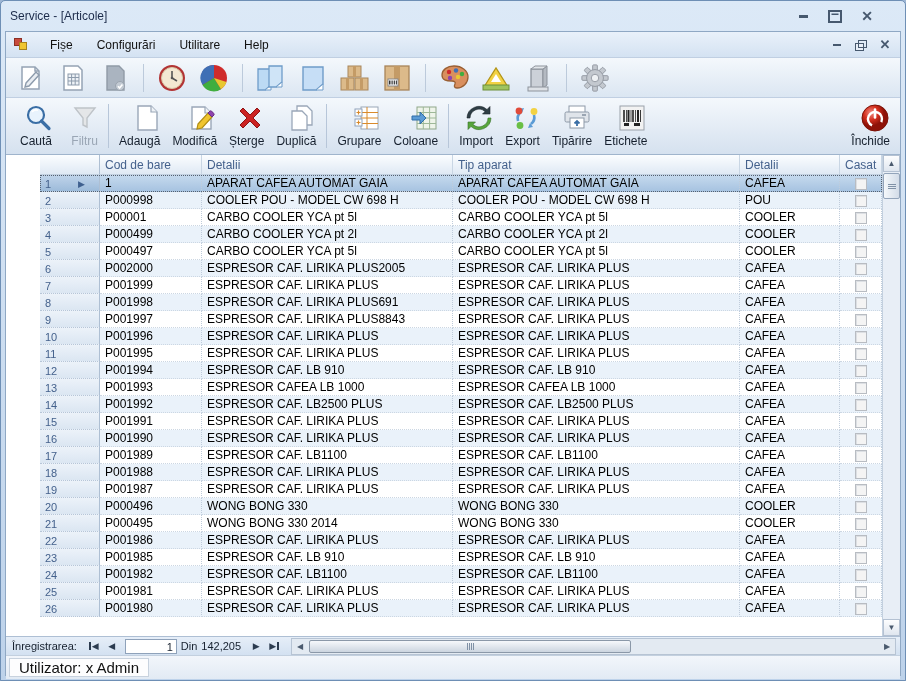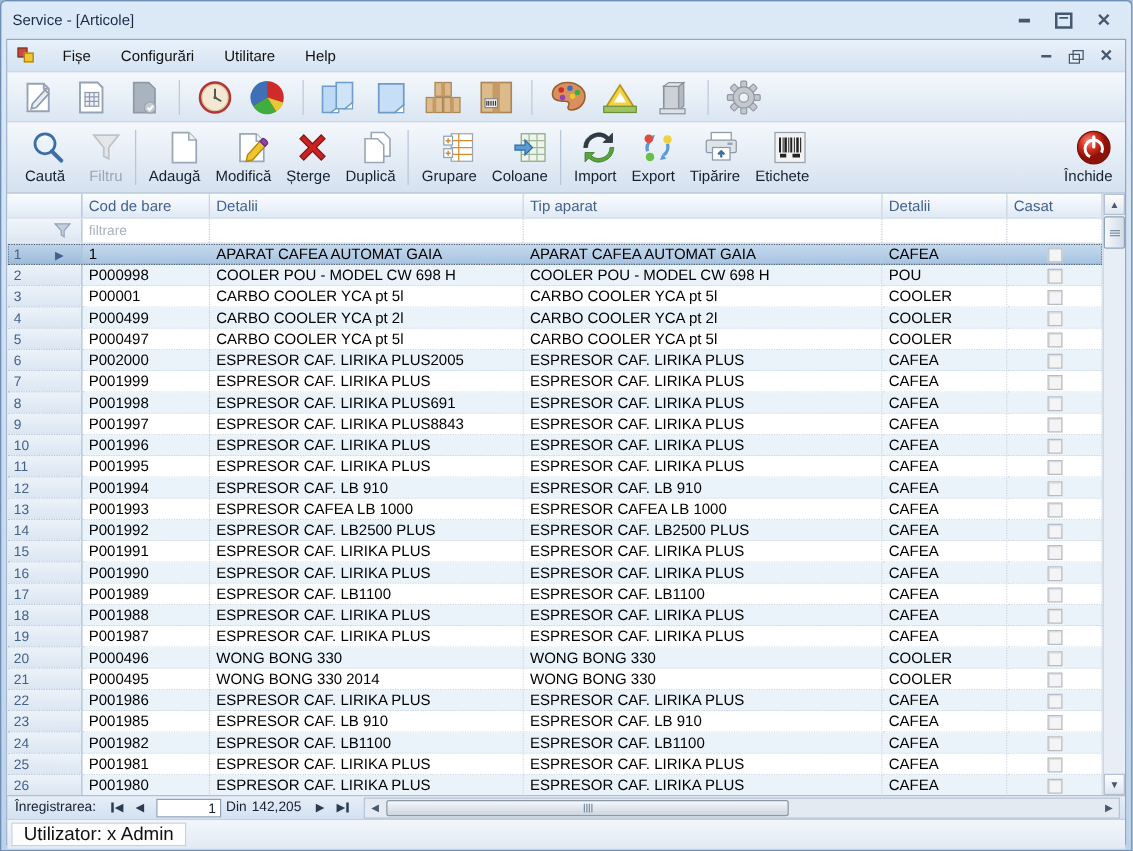--- a/index.html
+++ b/index.html
@@ -3,21 +3,21 @@
 <meta charset="utf-8">
 <style>
   * { margin:0; padding:0; box-sizing:border-box; }
   html,body { background:#9eb6d4; font-family:"Liberation Sans", sans-serif; }
   .window{
     position:relative; width:906px; height:681px;
     background:linear-gradient(#dce9f7,#bdd2ea);
     border:1px solid #6e8fb5; border-radius:5px 5px 0 0; overflow:hidden;
   }
   
-  .titlebar{ position:absolute; top:0; left:0; right:0; height:30px; display:flex; align-items:center; }
+  .titlebar{ position:absolute; top:0; left:0; right:16px; height:30px; display:flex; align-items:center; }
   .title-text{ margin-left:9px; font-size:12px; color:#1c2b4a; }
   .win-controls{ margin-left:auto; margin-right:14px; display:flex; gap:16px; align-items:center; }
   .wc{ width:16px; height:14px; display:flex; align-items:center; justify-content:center; color:#3a4a5e; font-size:12px; cursor:default; }
   .wc-min::before{ content:""; width:9px; height:3px; background:#46586e; }
   .wc-max::before{ content:""; width:10px; height:9px; border:2px solid #46586e; background:#dce9f7; box-shadow:inset 0 0 0 1.5px #dce9f7, inset 0 3px 0 0 #46586e; }
   .wc-close{ font-size:14px; font-weight:bold; color:#46586e; }
   
   .client{ position:absolute; top:30px; left:4px; right:4px; bottom:4px; background:#eef3fa; border:1px solid #8fa8c4; }
   
   .menubar{ height:26px; background:linear-gradient(#e9f1fa,#d4e2f2); display:flex; align-items:center; border-bottom:1px solid #c0cfe2; }
@@ -39,21 +39,21 @@
   
   .toolbar2{ height:57px; background:linear-gradient(#f4f8fc,#d5e1ef); border-bottom:1px solid #9fb4cc; display:flex; align-items:flex-start; padding:3px 4px 0 6px; }
   .t2-btn{ min-width:46px; padding:1px 5px 0; height:50px; display:flex; flex-direction:column; align-items:flex-end; justify-content:flex-start; gap:2px; cursor:default; border:1px solid transparent; border-radius:3px; }
   .t2-icon{ height:30px; display:flex; align-items:center; justify-content:center; }
   .t2-label{ font-size:12px; color:#16202e; line-height:12px; }
   .t2-btn.disabled .t2-label{ color:#9aa6b5; }
   .t2-sep{ width:1px; height:44px; background:#b7c6d9; margin:3px 4px 0; }
   .t2-spacer{ flex:1; }
   
   .gridwrap{ position:relative; height:481px; background:#fff; display:flex; flex-direction:column; }
-  .grid-main{ display:flex; flex:1; overflow:hidden; }
+  .grid-main{ display:flex; flex:1; overflow:hidden;margin-left:34px; }
   .grid-cols{ flex:1; display:flex; flex-direction:column; overflow:hidden; }
   .hdr-row,.flt-row,.grid-row{ display:flex; flex-shrink:0; }
   .hdr-row{ height:20px; background:linear-gradient(#fbfdff,#dfe9f4); border-bottom:1px solid #c2d0e0; }
   .hdr-cell{ font-size:12px; color:#44618c; padding:3px 0 0 5px; border-right:1px solid #c9d6e4; overflow:hidden; white-space:nowrap; }
   .flt-row{ height:20px; background:#fff; border-bottom:1px solid #d4dde8; }
   .flt-cell{ border-right:1px dotted #c3cfdd; display:flex; align-items:center; padding-left:5px; font-size:11px; color:#a9b2bd; }
   .c-num{ width:60px; flex-shrink:0; }
   .c-cod{ width:102px; flex-shrink:0; }
   .c-den{ width:251px; flex-shrink:0; }
   .c-tip{ width:287px; flex-shrink:0; }
@@ -401,34 +401,20 @@
       <div class="grid-main">
         <div class="grid-cols">
           <div class="hdr-row">
             <div class="hdr-cell c-num"></div>
             <div class="hdr-cell c-cod">Cod de bare</div>
             <div class="hdr-cell c-den">Detalii</div>
             <div class="hdr-cell c-tip">Tip aparat</div>
             <div class="hdr-cell c-det">Detalii</div>
             <div class="hdr-cell c-cas">Casat</div>
           </div>
-          <div class="flt-row">
-            <div class="flt-cell c-num">
-              <span>
-                <svg width="14" height="13" viewBox="0 0 14 13">
-                    <path d="M1 1h12l-4.7 5.5v5L6 10V6.5z" fill="#c3cfdd" stroke="#93a5bb"></path>
-                  </svg>
-              </span>
-            </div>
-            <div class="flt-cell c-cod">filtrare</div>
-            <div class="flt-cell c-den"></div>
-            <div class="flt-cell c-tip"></div>
-            <div class="flt-cell c-det"></div>
-            <div class="flt-cell c-cas"></div>
-          </div>
           <div class="rows-view" id="rows-container">
               <div class="grid-row selected">
     <div class="c-num">
                   <span>1</span>
                   <span class="row-arrow">▶</span>
                 </div>
     <div class="c-cod">1</div>
     <div class="c-den">APARAT CAFEA AUTOMAT GAIA</div>
     <div class="c-tip">APARAT CAFEA AUTOMAT GAIA</div>
     <div class="c-det">CAFEA</div>

